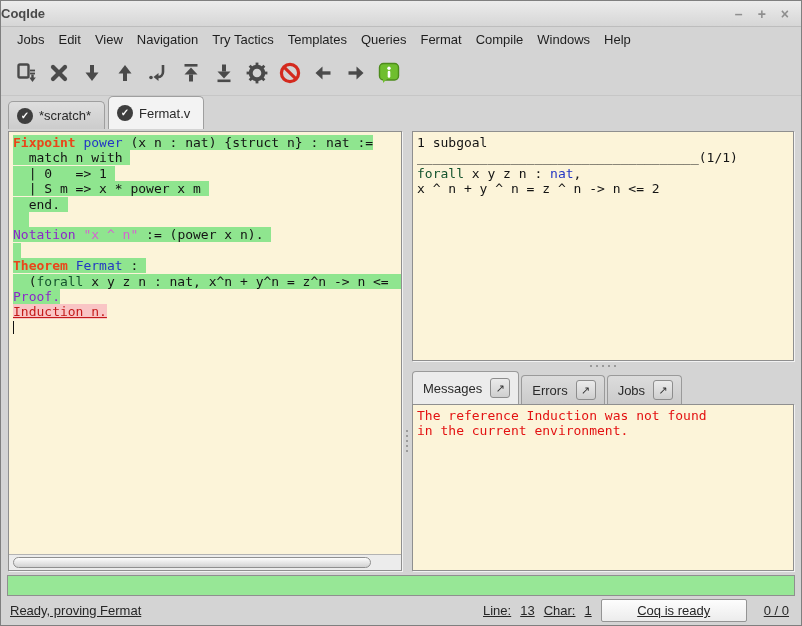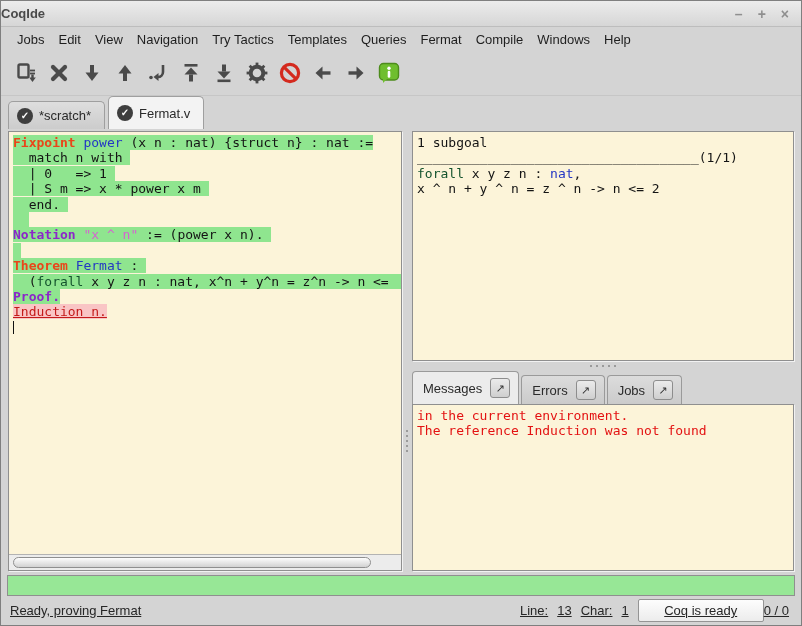--- a/index.html
+++ b/index.html
@@ -31,21 +31,21 @@
   .tab.active{background:#f3f3f3;height:33px;}
   .tab-check{width:16px;height:16px;border-radius:50%;background:#3e3e3e;color:#fff;
     font-size:10px;line-height:16px;text-align:center;font-weight:bold;flex:0 0 16px;}
   
   .content{flex:0 0 442px;height:442px;display:flex;padding:2px 7px 0;}
   .panel{background:#fcf4d9;border:1px solid #8f8f8f;box-shadow:1px 1px 0 rgba(255,255,255,.7);}
   .editor-panel{width:394px;position:relative;overflow:hidden;}
   .code{font-family:"DejaVu Sans Mono",monospace;font-size:13px;line-height:15.4px;
     white-space:pre;padding:3px 0 0 4px;color:#141414;overflow:hidden;}
   .c-kw1{color:#ea4519;font-weight:bold;}
-  .c-kw2{color:#8c26c9;font-weight:bold;}
+  .c-kw2{color:#8c26c9;font-weight:normal;}
   .c-ident{color:#2336c4;}
   .c-str{color:#d565cf;}
   .c-quant{color:#14532d;}
   .c-type{color:#2336c4;}
   .c-err{color:#c41a1a;text-decoration:underline;text-decoration-color:#c41a1a;}
   .bg-ok{background:#8fe58f;}
   .bg-err{background:#f9c5c5;}
   .cursor{display:inline-block;width:0;height:13px;border-left:1px solid #111;vertical-align:-2px;}
   .hscrollbar{position:absolute;left:0;right:0;bottom:0;height:16px;background:#ececec;border-top:1px solid #b3b3b3;}
   .hthumb{position:absolute;left:4px;top:2px;width:358px;height:11px;border:1px solid #8f8f8f;
@@ -65,22 +65,22 @@
     background:linear-gradient(#ebebeb,#cfcfcf);font-size:11px;color:#333;
     display:flex;align-items:center;justify-content:center;padding:0;}
   .msg-panel{flex:1;overflow:hidden;}
   .msg-panel .code span{color:#e31212;}
   
   .progress{flex:0 0 21px;height:21px;margin:4px 6px 3px;background:#97e796;border:1px solid #8f8f8f;}
   .statusbar{flex:1;display:flex;align-items:center;font-size:13px;padding:0 12px 12px 9px;color:#262626;text-decoration:underline;}
   .status-right{margin-left:auto;display:flex;align-items:center;}
   .status-right .lbl{margin-right:9px;}
   .status-right .val{margin-right:9px;}
-  .coq-state{width:126px;height:23px;border:1px solid #949494;border-radius:2px;
-    background:linear-gradient(#fdfdfd,#ececec);display:flex;align-items:center;justify-content:center;}
+  .coq-state{width:146px;height:23px;border:1px solid #949494;border-radius:2px;
+    background:linear-gradient(#fdfdfd,#ececec);display:flex;align-items:center;justify-content:center;margin-right:17px;}
 </style>
 </head>
 <body>
 
 <div class="window">
 
   <div class="titlebar">
     <div class="title">CoqIde</div>
     <div class="win-controls">
       <span>–</span>
@@ -259,21 +259,21 @@
         </div>
         <div class="msg-tab">
           <span>Jobs</span>
           <button class="detach-btn">
             <span>↗</span>
           </button>
         </div>
       </div>
 
       <div class="panel msg-panel">
-        <div class="code"><div><span>in the current environment.</span></div><div><span>The reference Induction was not found</span></div></div>
+        <div class="code"><div><span>The reference Induction was not found</span></div><div><span>in the current environment.</span></div></div>
       </div>
     </div>
   </div>
 
   <div class="progress"></div>
 
   <div class="statusbar">
     <span>Ready, proving Fermat</span>
     <span class="status-right">
       <span class="lbl">Line:</span>

